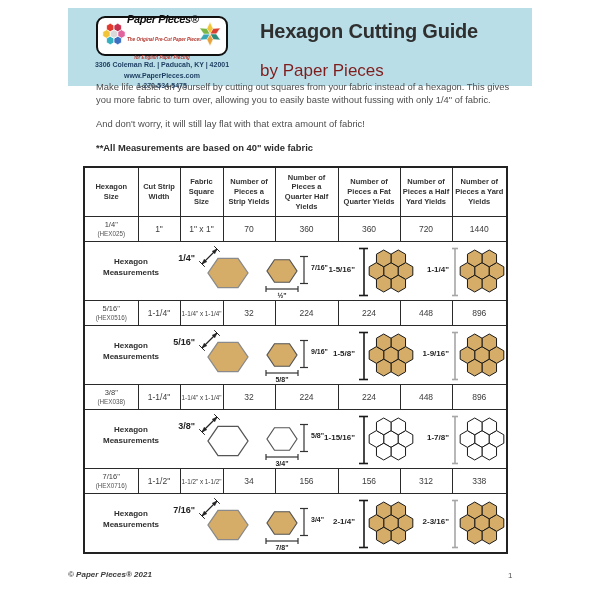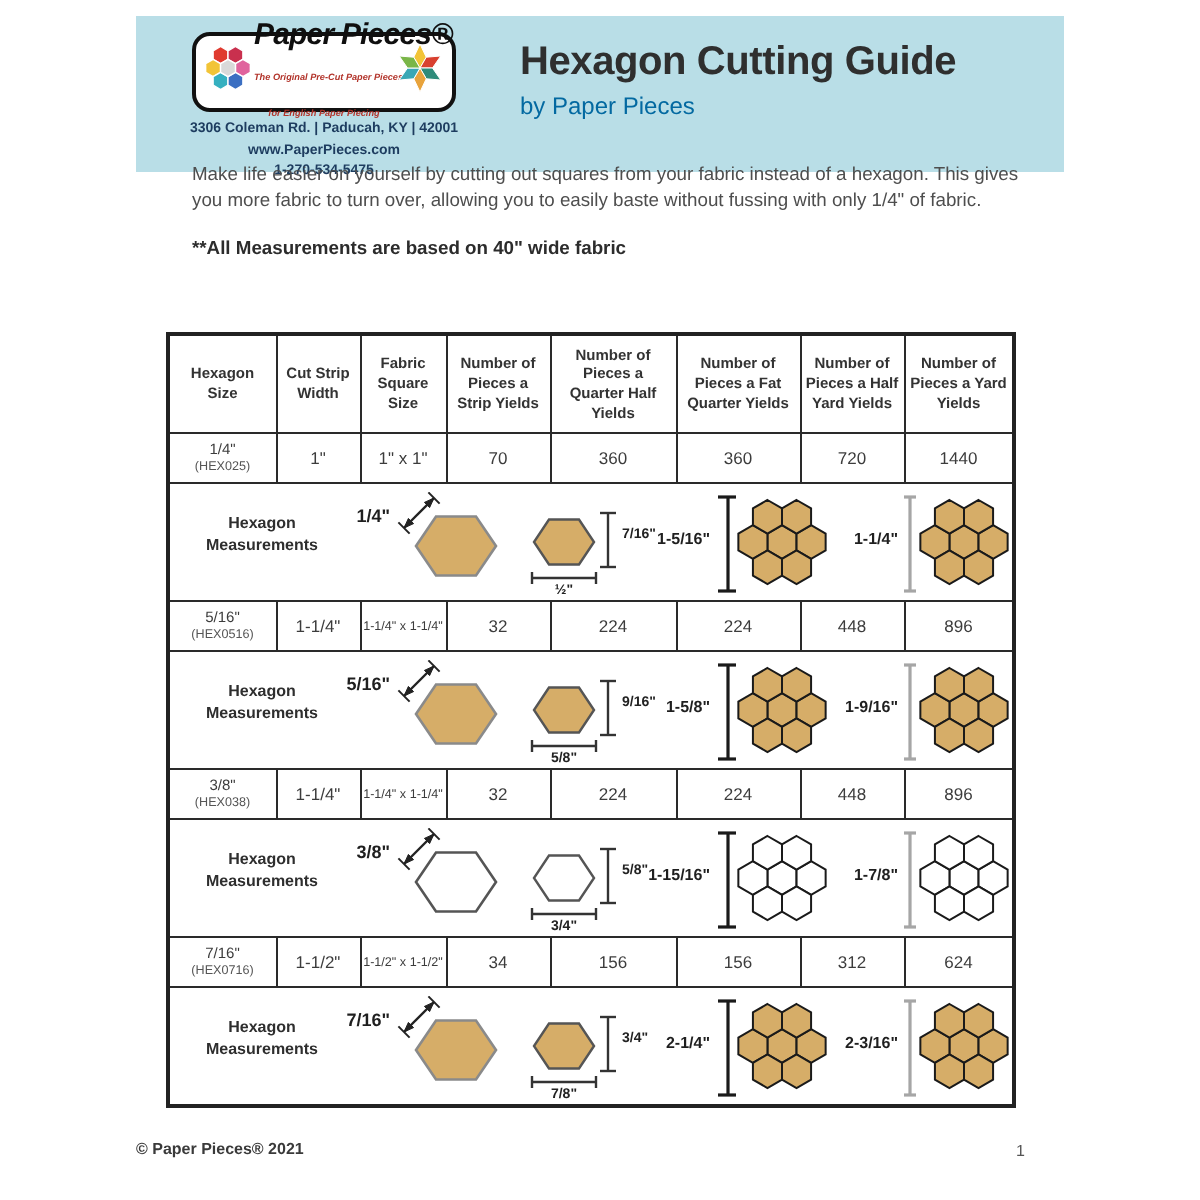--- a/index.html
+++ b/index.html
@@ -5,28 +5,28 @@
   html,body{margin:0;padding:0;}
   body{width:600px;height:600px;position:relative;background:#fff;overflow:hidden;
        font-family:"Liberation Sans",sans-serif;color:#333;}
 
   
   .band{position:absolute;left:68px;top:8px;width:464px;height:78px;}
   .logo-box{position:absolute;left:28px;top:8px;width:132px;height:40px;background:#fff;
             border:2px solid #111;border-radius:9px;display:flex;align-items:center;
             padding:0 3px;box-sizing:border-box;}
   .logo-text{flex:1;text-align:center;min-width:0;}
-  .logo-name{font-size:15px;font-weight:bold;font-style:italic;color:#0f0f0f;
+  .logo-name{font-size:11px;font-weight:bold;font-style:italic;color:#0f0f0f;
              letter-spacing:-0.4px;line-height:1.05;white-space:nowrap;text-align:center;}
   .logo-tag{font-size:4.6px;font-weight:bold;font-style:italic;color:#b2332a;line-height:1.3;white-space:nowrap;}
   .addr-block{position:absolute;left:14px;top:52px;width:160px;text-align:center;
               font-size:7px;font-weight:bold;color:#1d3c5f;line-height:1.5;white-space:nowrap;}
   .title-block{position:absolute;left:192px;top:12px;}
   .title-block h1{margin:0;font-size:20px;font-weight:bold;color:#2f2f2f;letter-spacing:-0.2px;}
-  .subtitle{font-size:12px;color:#0369a1;margin-top:3px;}
+  .subtitle{font-size:17px;color:#7f1d1d;margin-top:18px;}
 
   
   .intro{position:absolute;left:96px;top:80px;width:426px;font-size:9.4px;color:#4e4e4e;line-height:1.4;}
   .intro p{margin:0 0 11px;}
   .intro .note{font-weight:bold;color:#2c2c2c;margin-bottom:16px;}
 
   
   .guide-table{position:absolute;left:83px;top:166px;border-collapse:collapse;table-layout:fixed;
                width:423px;font-size:8.5px;color:#3c3c3c;border:2px solid #222;}
   .guide-table th,.guide-table td{border:1px solid #2a2a2a;text-align:center;vertical-align:middle;padding:0;}
@@ -49,21 +49,21 @@
   .m-hbeam{position:absolute;left:180px;top:43px;}
   .m-sw{position:absolute;left:180px;top:50px;width:34px;text-align:center;font-size:7px;font-weight:600;color:#222;}
   .m-ra{position:absolute;left:230px;top:23px;width:40px;text-align:right;font-size:8px;font-weight:bold;color:#1f1f1f;white-space:nowrap;}
   .m-bracket{position:absolute;left:273px;top:5px;}
   .m-rosA{position:absolute;left:283px;top:6px;}
   .m-rb{position:absolute;left:324px;top:23px;width:40px;text-align:right;font-size:8px;font-weight:bold;color:#1f1f1f;white-space:nowrap;}
   .m-gline{position:absolute;left:366px;top:5px;}
   .m-rosB{position:absolute;left:374px;top:6px;}
 
   
-  .footer-copy{position:absolute;left:68px;top:570px;font-size:8px;font-weight:bold;color:#3a3a3a;}
+  .footer-copy{position:absolute;left:68px;top:570px;font-size:8px;font-weight:bold;font-style:italic;color:#3a3a3a;}
   .footer-page{position:absolute;left:508px;top:571px;font-size:8px;color:#555;}
 </style>
 </head>
 <body>
 
 <div class="band" style="background: rgb(185, 222, 231);">
   <div class="logo-box">
     <span id="flower-slot"><svg width="26" height="28">
           <polygon points="9.28,3.25 13.00,5.40 13.00,9.70 9.28,11.85 5.56,9.70 5.56,5.40" fill="#e03a2f" stroke="#fff" stroke-width="0.7"></polygon>
           <polygon points="16.72,3.25 20.44,5.40 20.44,9.70 16.72,11.85 13.00,9.70 13.00,5.40" fill="#c9304e" stroke="#fff" stroke-width="0.7"></polygon>
@@ -93,20 +93,21 @@
     <div>1-270-534-5475</div>
   </div>
   <div class="title-block">
     <h1>Hexagon Cutting Guide</h1>
     <div class="subtitle">by Paper Pieces</div>
   </div>
 </div>
 
 <div class="intro">
   <p>Make life easier on yourself by cutting out squares from your fabric instead of a hexagon. This gives you more fabric to turn over, allowing you to easily baste without fussing with only 1/4" of fabric.</p>
+  <p>And don't worry, it will still lay flat with that extra amount of fabric!</p>
   <p class="note">**All Measurements are based on 40" wide fabric</p>
 </div>
 
 <table class="guide-table" id="guide-table">
   <colgroup id="cols">
       <col width="54">
       <col width="42">
       <col width="43">
       <col width="52">
       <col width="63">
@@ -353,21 +354,21 @@
         <td class="c-size">
           <span class="sz">7/16"</span>
           <span class="sku">(HEX0716)</span>
         </td>
         <td>1-1/2"</td>
         <td class="small-txt">1-1/2" x 1-1/2"</td>
         <td>34</td>
         <td>156</td>
         <td>156</td>
         <td>312</td>
-        <td>624</td>
+        <td>338</td>
       </tr>
       <tr>
         <td class="meas-cell" colspan="8">
           <div class="m-rowlabel">Hexagon Measurements</div>
           <div class="m-side">7/16"</div>
           <svg width="24" height="22" class="m-arrow">
             <line x1="5" y1="18" x2="20" y2="3" stroke="#222" stroke-width="1.2"></line>
             <polygon points="20.00,3.00 17.80,7.80 15.20,5.20" fill="#222" stroke="#222" stroke-width="0.5"></polygon>
             <polygon points="5.00,18.00 9.80,15.80 7.20,13.20" fill="#222" stroke="#222" stroke-width="0.5"></polygon>
             <line x1="17.2" y1="0.2" x2="22.8" y2="5.8" stroke="#222" stroke-width="1"></line>

